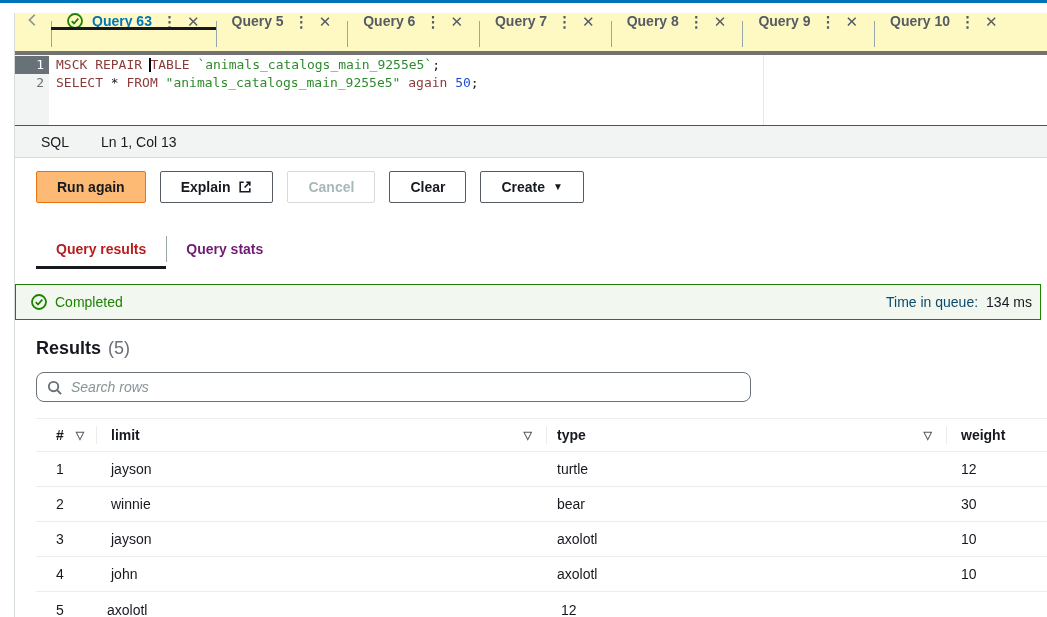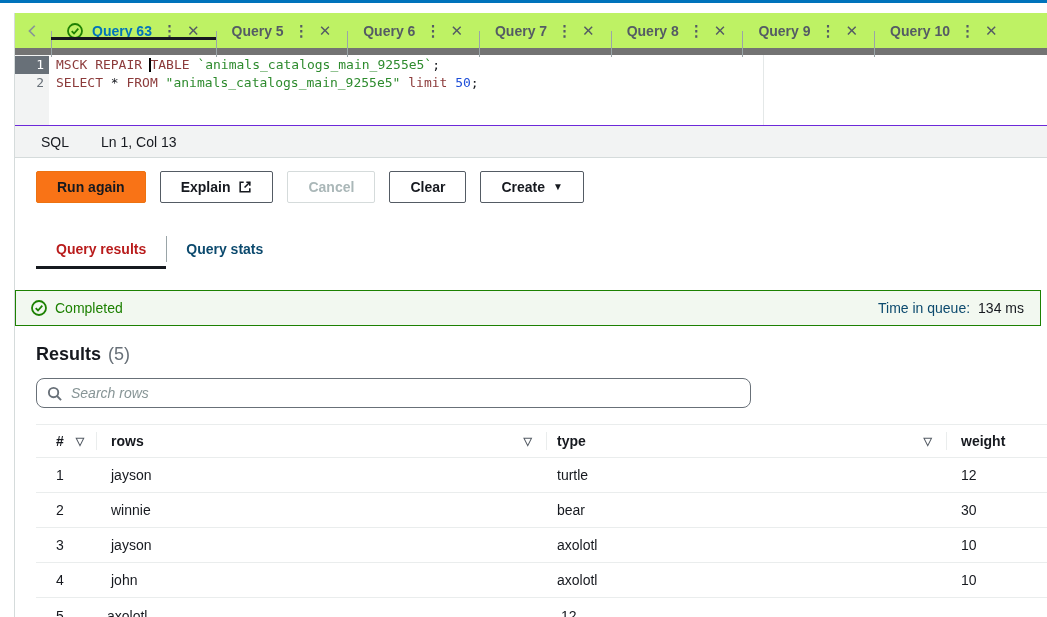--- a/index.html
+++ b/index.html
@@ -5,21 +5,21 @@
   * { box-sizing: border-box; margin: 0; padding: 0; }
   html,body { width:1047px; height:617px; }
   body {
     font-family: "Liberation Sans", sans-serif;
     background:#fff; color:#16191f; overflow:hidden; position:relative;
   }
   .top-accent { height:3px; background:#0073bb; }
   .wrapper { margin-left:14px; border-left:1px solid #d5dbdb; height:614px; position:relative; }
 
   
-  .tabbar { margin-top:10px; height:42px; display:flex; align-items:center; border-bottom:7px solid #737373; background:#bef264; }
+  .tabbar { margin-top:10px; height:42px; display:flex; align-items:flex-start; border-bottom:4px solid #737373; background:#fef9c3; }
   .chevron-btn { width:36px; display:flex; align-items:center; justify-content:center; cursor:pointer; }
   .tabs { display:flex; align-items:stretch; }
   .tab { position:relative; display:flex; align-items:center; gap:9px; padding:0 16px; cursor:pointer; white-space:nowrap; }
   .tab::before { content:''; position:absolute; left:0; top:8px; height:26px; width:1px; background:#9aa5a8; }
   .tab-label { font-size:14px; font-weight:bold; color:#545b64; }
   .tab.active .tab-label { color:#0073bb; }
   .tab.active::after { content:''; position:absolute; left:0; right:0; bottom:-1px; height:3px; background:#16191f; }
   .kebab { color:#545b64; font-weight:bold; font-size:15px; line-height:1; padding:0 1px; cursor:pointer; }
   .close-x { color:#545b64; font-size:15px; line-height:1; cursor:pointer; }
   .tab-check { display:flex; align-items:center; }
@@ -37,33 +37,33 @@
   .tok-num { color:#1d4ed8; }
   .tok-plain { color:#16191f; }
   .cursor { display:inline-block; width:1.5px; height:14px; background:#000; vertical-align:text-bottom; margin:0 -0.5px; }
 
   
   .statusbar { height:33px; background:#f2f3f3; border-top:1px solid #6d28d9; border-bottom:1px solid #d5dbdb; display:flex; align-items:center; font-size:14px; color:#16191f; padding-left:26px; gap:32px; }
 
   
   .actions { padding:13px 0 14px 21px; display:flex; gap:14px; background:#fff; }
   .btn { height:32px; display:inline-flex; align-items:center; gap:8px; padding:0 20px; font-size:14px; font-weight:bold; border-radius:2px; border:1px solid #545b64; background:#fff; color:#16191f; cursor:pointer; font-family:inherit; }
-  .btn.primary { background:#f97316; border-color:#ec7211; color:#16191f; }
+  .btn.primary { background:#fdba74; border-color:#ec7211; color:#16191f; }
   .btn.disabled { border-color:#d5dbdb; color:#aab7b8; cursor:default; }
   .btn .caret { font-size:10px; line-height:1; }
 
   
   .result-tabs { margin-top:12px; height:40px; display:flex; align-items:stretch; padding-left:21px; }
-  .rtab { position:relative; display:flex; align-items:center; padding:0 20px; font-size:14px; font-weight:bold; color:#0c4a6e; cursor:pointer; }
+  .rtab { position:relative; display:flex; align-items:center; padding:0 20px; font-size:14px; font-weight:bold; color:#701a75; cursor:pointer; }
   .rtab.active { color:#b91c1c; }
   .rtab.active::after { content:''; position:absolute; left:0; right:0; bottom:0; height:3px; background:#16191f; }
   .rtab + .rtab::before { content:''; position:absolute; left:0; top:7px; height:26px; width:1px; background:#9aa5a8; }
 
   
-  .banner { margin:21px 6px 0 0; height:36px; border:1px solid #1d8102; background:#f2f8f0; display:flex; align-items:center; justify-content:space-between; padding:0 16px 0 15px; }
+  .banner { margin:15px 6px 0 0; height:36px; border:1px solid #1d8102; background:#f2f8f0; display:flex; align-items:center; justify-content:space-between; padding:0 8px 0 15px; }
   .banner-left { display:flex; align-items:center; gap:8px; color:#1d8102; font-size:14px; }
   .banner-right { display:flex; align-items:center; gap:8px; font-size:14px; }
   .queue-label { color:#0c4a6e; }
   .queue-value { color:#16191f; }
 
   
   .results { padding:18px 0 0 21px; background:#fff; }
   .results-title { font-size:18px; display:flex; gap:7px; align-items:baseline; }
   .results-title .t { font-weight:bold; color:#16191f; }
   .results-title .c { color:#687078; font-weight:normal; }
@@ -145,21 +145,21 @@
       </div>
   </div>
 
   <div class="editor">
     <div class="gutter">
         <div class="gnum active">1</div>
         <div class="gnum">2</div>
       </div>
     <div class="code">
         <div class="code-line"><span class="tok-kw">MSCK REPAIR </span><span class="cursor"></span><span class="tok-kw">TABLE</span><span class="tok-plain"> </span><span class="tok-str">`animals_catalogs_main_9255e5`</span><span class="tok-plain">;</span></div>
-        <div class="code-line"><span class="tok-kw">SELECT</span><span class="tok-plain"> * </span><span class="tok-kw">FROM</span><span class="tok-plain"> </span><span class="tok-str">"animals_catalogs_main_9255e5"</span><span class="tok-plain"> </span><span class="tok-kw">limit</span><span class="tok-plain"> </span><span class="tok-num">50</span><span class="tok-plain">;</span></div>
+        <div class="code-line"><span class="tok-kw">SELECT</span><span class="tok-plain"> * </span><span class="tok-kw">FROM</span><span class="tok-plain"> </span><span class="tok-str">"animals_catalogs_main_9255e5"</span><span class="tok-plain"> </span><span class="tok-kw">again</span><span class="tok-plain"> </span><span class="tok-num">50</span><span class="tok-plain">;</span></div>
       </div>
   </div>
 
   <div class="statusbar">
     <span>SQL</span>
     <span>Ln 1, Col 13</span>
   </div>
 
   <div class="actions">
     <button class="btn primary">
@@ -216,21 +216,21 @@
         </svg>
       <input type="text" value="" placeholder="Search rows" style="">
     </div>
     <div class="table">
       <div class="thead">
           <div class="cell c0">
             <span>#</span>
             <span class="sort inline">▽</span>
           </div>
           <div class="cell c1">
-            <span>rows</span>
+            <span>limit</span>
             <span class="sort right">▽</span>
           </div>
           <div class="cell c2">
             <span>type</span>
             <span class="sort right">▽</span>
           </div>
           <div class="cell c3">
             <span>weight</span>
           </div>
         </div>

